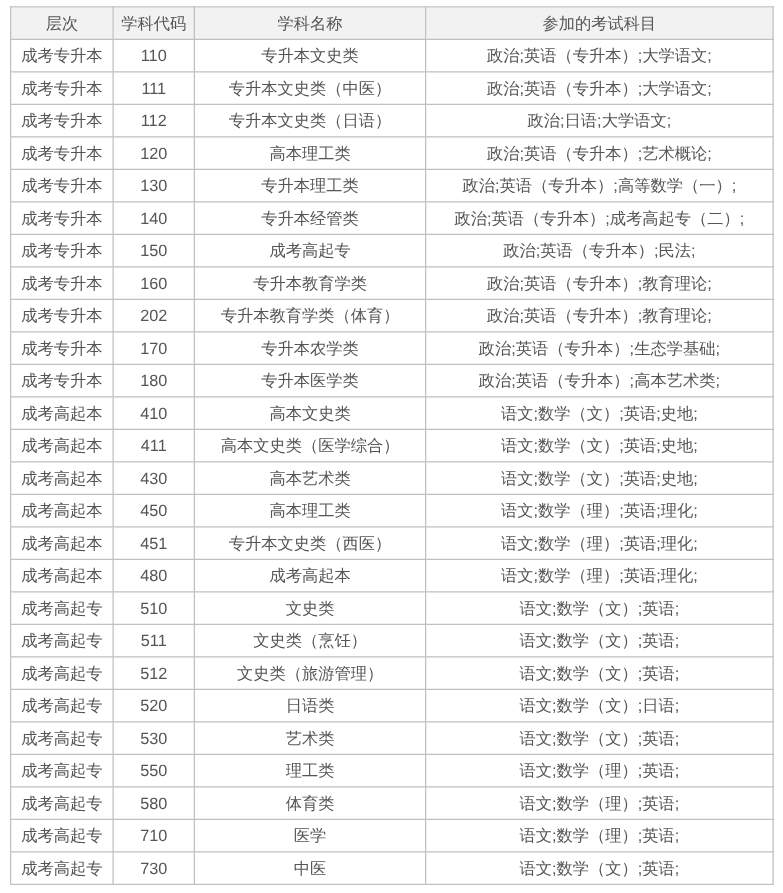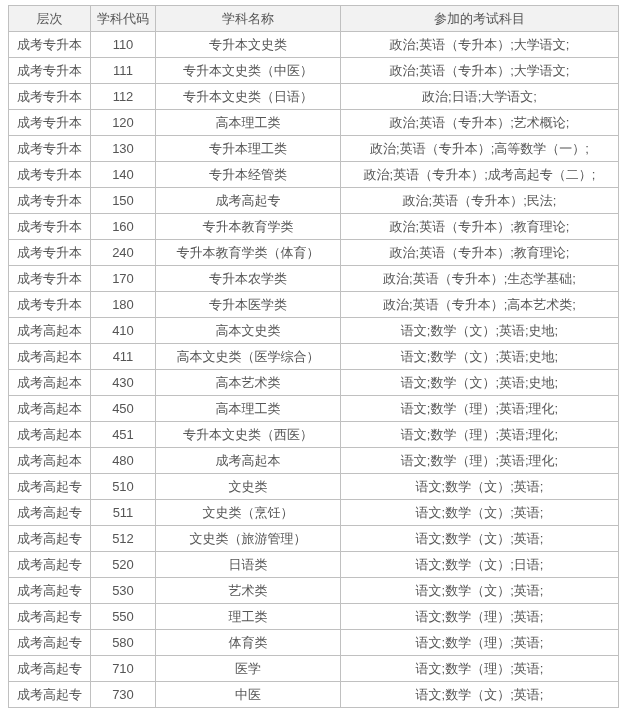--- a/index.html
+++ b/index.html
@@ -107,21 +107,21 @@
           <td>政治;英语（专升本）;民法;</td>
         </tr>
         <tr>
           <td>成考专升本</td>
           <td>160</td>
           <td>专升本教育学类</td>
           <td>政治;英语（专升本）;教育理论;</td>
         </tr>
         <tr>
           <td>成考专升本</td>
-          <td>240</td>
+          <td>202</td>
           <td>专升本教育学类（体育）</td>
           <td>政治;英语（专升本）;教育理论;</td>
         </tr>
         <tr>
           <td>成考专升本</td>
           <td>170</td>
           <td>专升本农学类</td>
           <td>政治;英语（专升本）;生态学基础;</td>
         </tr>
         <tr>

